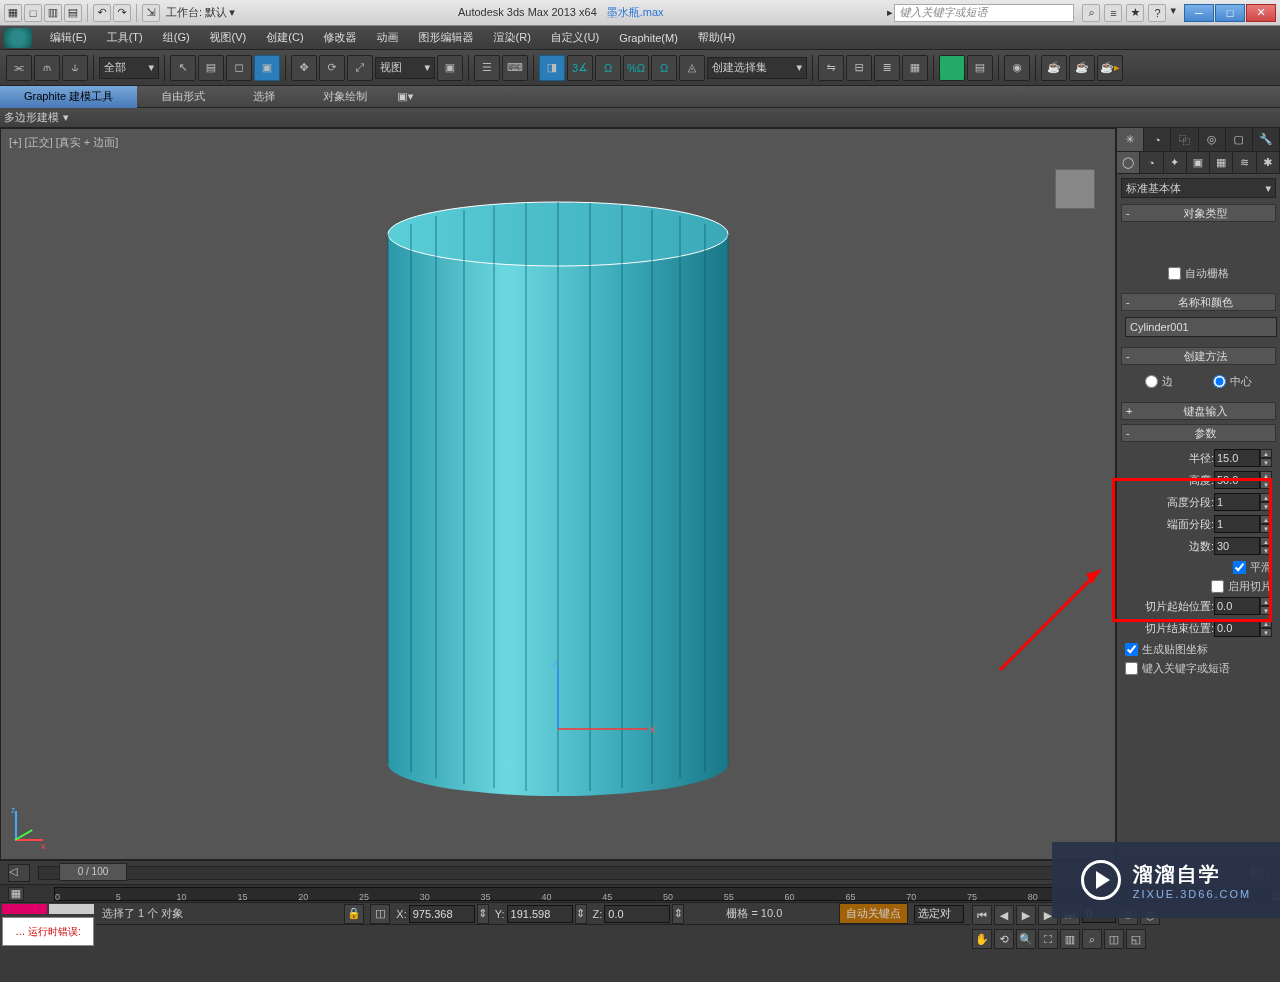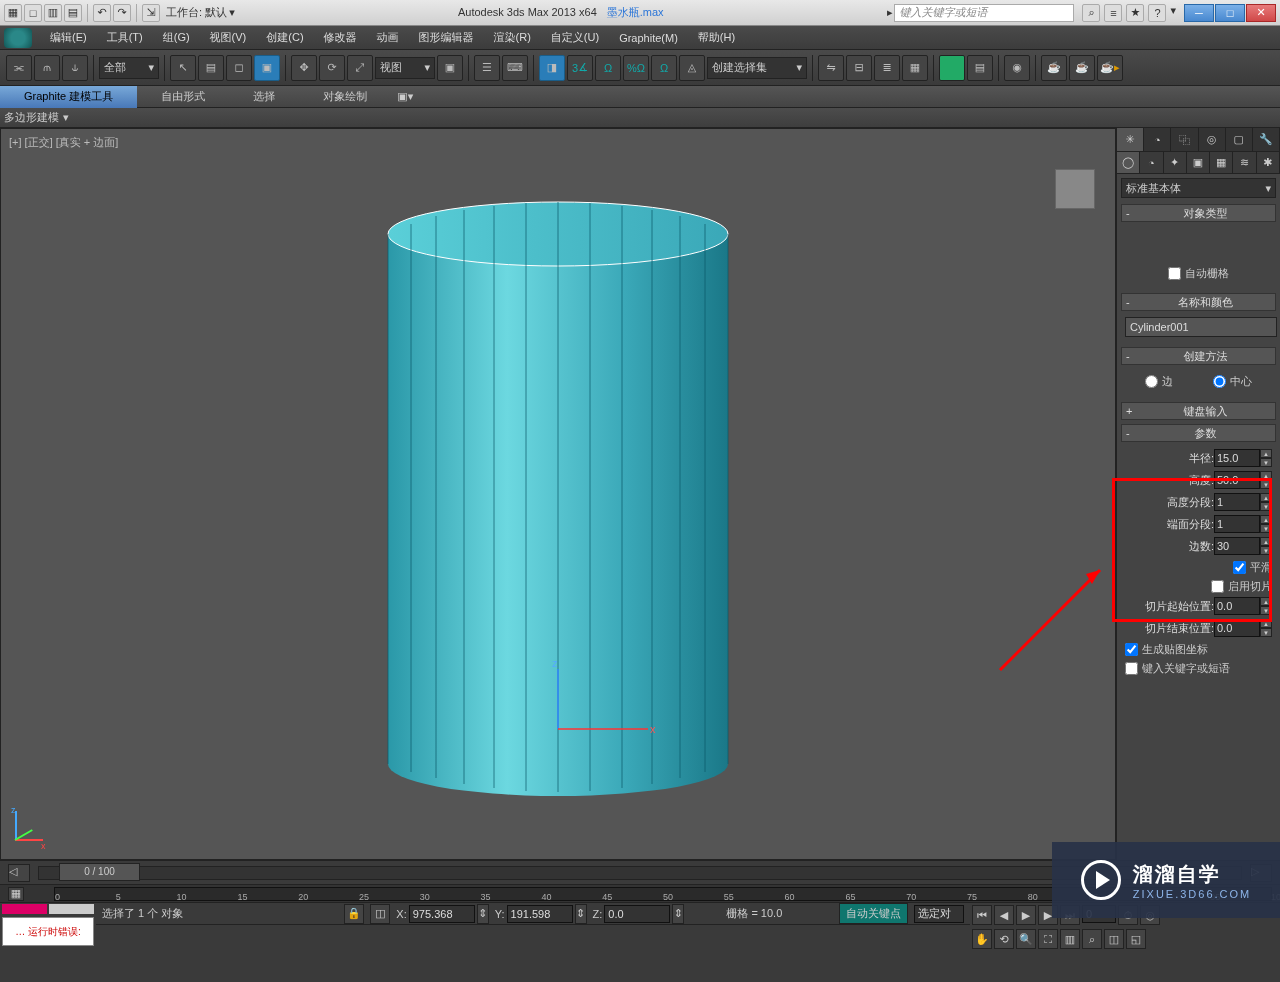--- a/index.html
+++ b/index.html
@@ -86,21 +86,21 @@
 .chk-row { display:flex; align-items:center; padding: 2px 0; }
 .chk-row input { margin-right: 4px; }
 .chk-row.right { justify-content: flex-end; }
 
 .red-box { position: absolute; right: 8px; top: 478px; width: 160px; height: 144px; border: 3px solid #f00; pointer-events: none; z-index: 10; }
 .red-arrow { position: absolute; right: 170px; top: 560px; width: 120px; height: 120px; z-index: 10; pointer-events:none; }
 
 
 .timeline { height: 24px; background: #3a3a3a; border-top: 1px solid #222; display: flex; align-items: center; padding: 0 8px; position:relative; }
 .time-slider { flex: 1; height: 14px; background: #333; border: 1px solid #222; position: relative; margin: 0 8px; }
-.time-thumb { position: absolute; left: 20px; top: -4px; width: 81px; height: 18px; background: #555; border: 1px solid #222; display:flex; align-items:center; justify-content:center; font-size:10px; }
+.time-thumb { position: absolute; left: 20px; top: -4px; width: 68px; height: 18px; background: #555; border: 1px solid #222; display:flex; align-items:center; justify-content:center; font-size:10px; }
 .track { height: 18px; background: #333; border-top: 1px solid #222; display:flex; align-items:center; padding:0 8px; position:relative; }
 .track .ticks { flex:1; height:14px; background:#2a2a2a; border:1px solid #111; position:relative; margin-left:30px; }
 .track .ticks span { position:absolute; bottom:-2px; font-size:9px; color:#aaa; }
 
 
 .status { height: 46px; background: #3a3a3a; border-top: 1px solid #222; display: flex; }
 .status-left { width: 96px; display:flex; flex-direction:column; }
 .status-err { flex:1; background:#fff; color:#c00; display:flex; align-items:center; justify-content:center; font-size:10px; margin:2px; border:1px solid #888; }
 .status-mid { flex: 1; display: flex; flex-direction: column; }
 .status-row { height: 22px; display: flex; align-items: center; padding: 0 6px; gap: 6px; border-bottom: 1px solid #222; }
@@ -501,21 +501,21 @@
     <div class="status-row">
       <span>选择了 1 个 对象</span>
       <div style="flex:1"></div>
       <div class="sbtn">🔒</div>
       <div class="sbtn">◫</div>
       <div class="coord">X:<input value="975.368" style=""><div class="sbtn" style="width:12px">⇕</div></div>
       <div class="coord">Y:<input value="191.598" style=""><div class="sbtn" style="width:12px">⇕</div></div>
       <div class="coord">Z:<input value="0.0" style=""><div class="sbtn" style="width:12px">⇕</div></div>
       <span style="margin-left:36px">栅格 = 10.0</span>
       <div style="flex:0.3"></div>
-      <span style="background:#0f766e;padding:2px 6px;border:1px solid #222">自动关键点</span>
+      <span style="background:#a16207;padding:2px 6px;border:1px solid #222">自动关键点</span>
       <input class="grid-input" style="width: 50px;" value="选定对">
     </div>
   </div>
   <div class="status-right">
     <div class="sbtn">⏮</div>
     <div class="sbtn">◀</div>
     <div class="sbtn">▶</div>
     <div class="sbtn">▶</div>
     <div class="sbtn">⏭</div>
     <input class="grid-input" style="width: 34px;" value="0">

